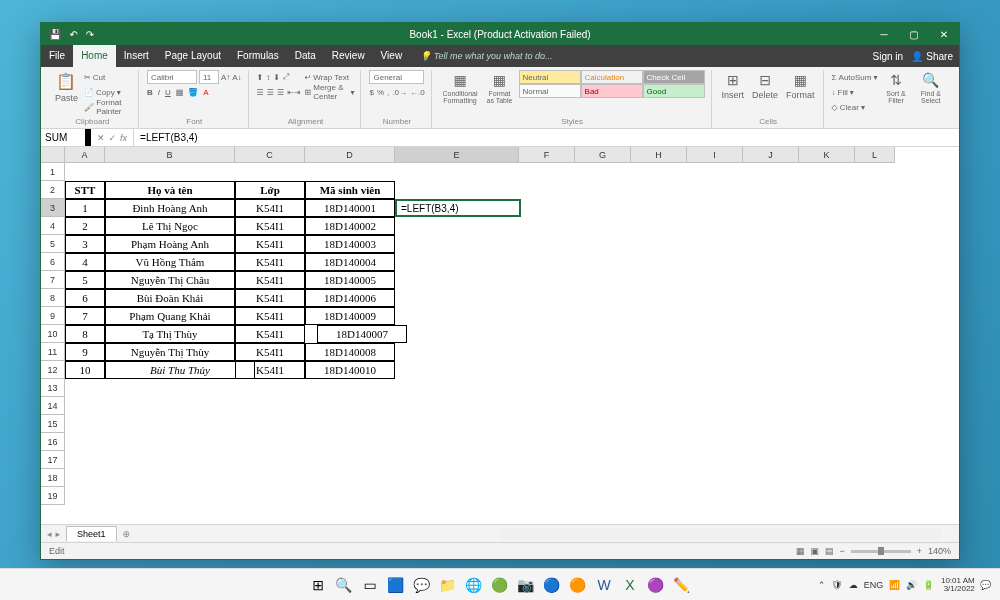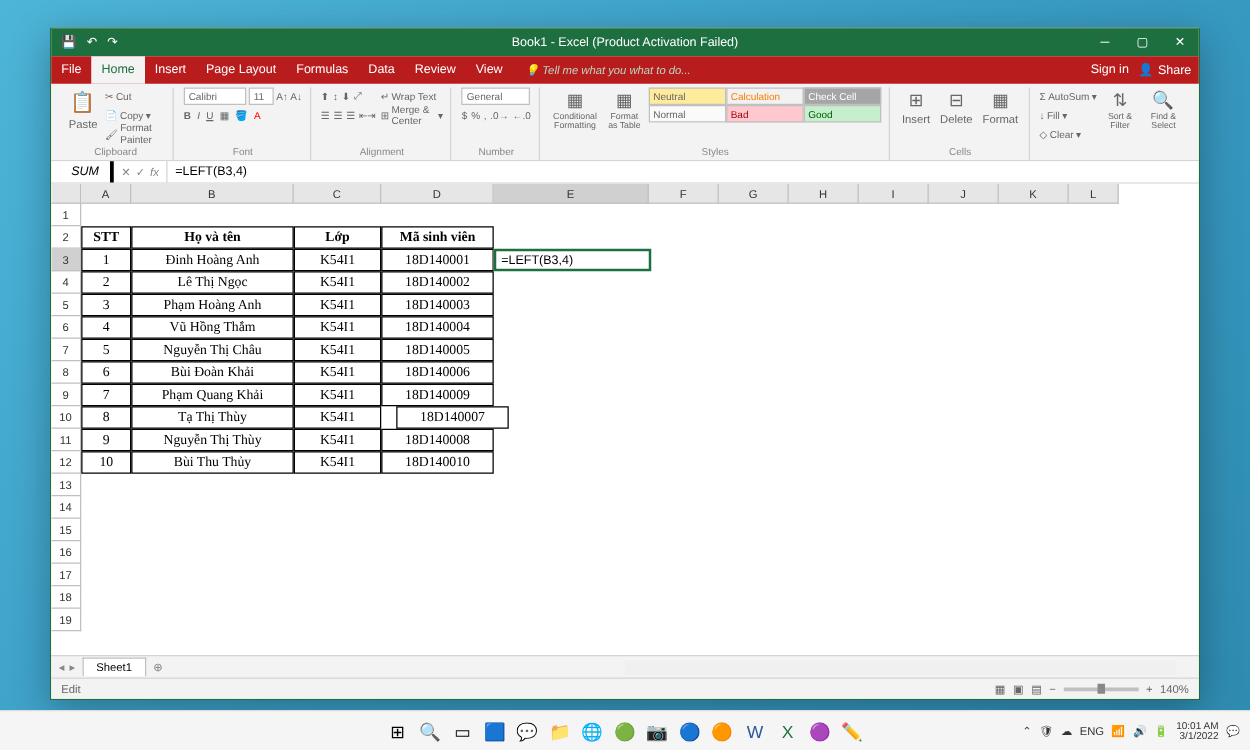--- a/index.html
+++ b/index.html
@@ -3,35 +3,35 @@
 <meta charset="utf-8">
 <style>
 * { margin: 0; padding: 0; box-sizing: border-box; font-family: 'Segoe UI', sans-serif; }
 body { background: linear-gradient(135deg, #4db5d8 0%, #3a9cc5 50%, #2e8bb0 100%); width: 1000px; height: 600px; overflow: hidden; position: relative; }
 .window { position: absolute; top: 22px; left: 40px; right: 40px; bottom: 40px; background: #fff; box-shadow: 0 8px 30px rgba(0,0,0,0.3); border: 1px solid #1e6f3f; display: flex; flex-direction: column; }
 .titlebar { background: #1e6f3f; color: #fff; height: 22px; display: flex; align-items: center; font-size: 10px; position: relative; }
 .titlebar-center { position: absolute; left: 50%; transform: translateX(-50%); }
 .titlebar-left { display: flex; gap: 8px; padding-left: 8px; }
 .win-controls { position: absolute; right: 0; display: flex; }
 .win-btn { width: 30px; height: 22px; display: flex; align-items: center; justify-content: center; color: #fff; font-size: 10px; }
-.menubar { background: #b91c1c; height: 22px; display: flex; align-items: center; font-size: 10px; color: #fff; position: relative; }
+.menubar { background: #404040; height: 22px; display: flex; align-items: center; font-size: 10px; color: #fff; position: relative; }
 .menu-item { padding: 0 8px; height: 22px; line-height: 22px; }
 .menu-item.active { background: #f3f3f3; color: #1e6f3f; }
 .menu-right { position: absolute; right: 6px; display: flex; gap: 8px; }
 .ribbon { background: #f3f3f3; height: 62px; border-bottom: 1px solid #d4d4d4; display: flex; font-size: 9px; color: #666; padding: 3px 6px 0; gap: 2px; }
 .ribbon-group { border-right: 1px solid #d4d4d4; padding: 0 6px; display: flex; flex-direction: column; justify-content: space-between; }
 .ribbon-group-label { text-align: center; font-size: 8px; color: #888; padding-bottom: 2px; }
 .ribbon-content { display: flex; gap: 4px; align-items: flex-start; flex: 1; }
 .ribbon-btn { display: flex; flex-direction: column; align-items: center; gap: 2px; padding: 2px; }
 .ribbon-stack { display: flex; flex-direction: column; gap: 1px; font-size: 8px; }
 .ribbon-row { display: flex; gap: 2px; align-items: center; height: 14px; }
 .ribbon-box { border: 1px solid #c0c0c0; background: #fff; padding: 1px 3px; height: 14px; font-size: 8px; display: flex; align-items: center; }
 .style-cell { border: 1px solid #c0c0c0; width: 62px; height: 14px; font-size: 8px; display: flex; align-items: center; padding: 0 3px; background: #fafafa; }
 .formula-bar { height: 18px; border-bottom: 1px solid #d4d4d4; display: flex; align-items: center; font-size: 10px; background: #fff; }
-.name-box { width: 50px; border-right: 3px solid #000000; padding: 0 16px; height: 100%; display: flex; align-items: center; font-style: italic; }
+.name-box { width: 50px; border-right: 6px solid #000000; padding: 0 4px; height: 100%; display: flex; align-items: center; }
 .fx-btns { display: flex; gap: 4px; padding: 0 6px; border-right: 1px solid #d4d4d4; height: 100%; align-items: center; color: #888; font-size: 9px; }
 .formula-input { flex: 1; padding: 0 6px; height: 100%; display: flex; align-items: center; }
 .grid-area { flex: 1; display: flex; overflow: hidden; background: #fff; }
 .col-headers { display: flex; background: #e6e6e6; }
 .corner { width: 24px; height: 16px; background: #e6e6e6; border-right: 1px solid #c0c0c0; border-bottom: 1px solid #c0c0c0; }
 .col-h { height: 16px; border-right: 1px solid #c0c0c0; border-bottom: 1px solid #c0c0c0; display: flex; align-items: center; justify-content: center; font-size: 9px; color: #333; }
 .col-h.sel { background: #d0d0d0; }
 .row-h { width: 24px; border-right: 1px solid #c0c0c0; border-bottom: 1px solid #c0c0c0; display: flex; align-items: center; justify-content: center; font-size: 9px; color: #333; }
 .row-h.sel { background: #d0d0d0; }
 .cells { position: relative; }
@@ -313,21 +313,21 @@
             <div class="cell center bordered" style="left: 240px; top: 144px; width: 90px; height: 18px;">18D140009</div>
             <div class="cell center bordered" style="left: 0px; top: 162px; width: 40px; height: 18px;">8</div>
             <div class="cell center bordered" style="left: 40px; top: 162px; width: 130px; height: 18px;">Tạ Thị Thùy</div>
             <div class="cell center bordered" style="left: 170px; top: 162px; width: 70px; height: 18px;">K54I1</div>
             <div class="cell center bordered" style="left: 252px; top: 162px; width: 90px; height: 18px;">18D140007</div>
             <div class="cell center bordered" style="left: 0px; top: 180px; width: 40px; height: 18px;">9</div>
             <div class="cell center bordered" style="left: 40px; top: 180px; width: 130px; height: 18px;">Nguyễn Thị Thùy</div>
             <div class="cell center bordered" style="left: 170px; top: 180px; width: 70px; height: 18px;">K54I1</div>
             <div class="cell center bordered" style="left: 240px; top: 180px; width: 90px; height: 18px;">18D140008</div>
             <div class="cell center bordered" style="left: 0px; top: 198px; width: 40px; height: 18px;">10</div>
-            <div class="cell center bordered" style="left: 40px; top: 198px; width: 130px; height: 18px;">Bùi Thu Thủy</div>
+            <div class="cell center bordered" style="left: 40px; top: 198px; width: 150px; height: 18px; font-style: italic;">Bùi Thu Thủy</div>
             <div class="cell center bordered" style="left: 170px; top: 198px; width: 70px; height: 18px;">K54I1</div>
             <div class="cell center bordered" style="left: 240px; top: 198px; width: 90px; height: 18px;">18D140010</div>
             <div class="cell active" style="left: 330px; top: 36px; width: 126px; height: 18px;">=LEFT(B3,4)</div>
           </div>
       </div>
     </div>
   </div>
 
   <div class="sheet-tabs">
     <div class="sheet-nav">

